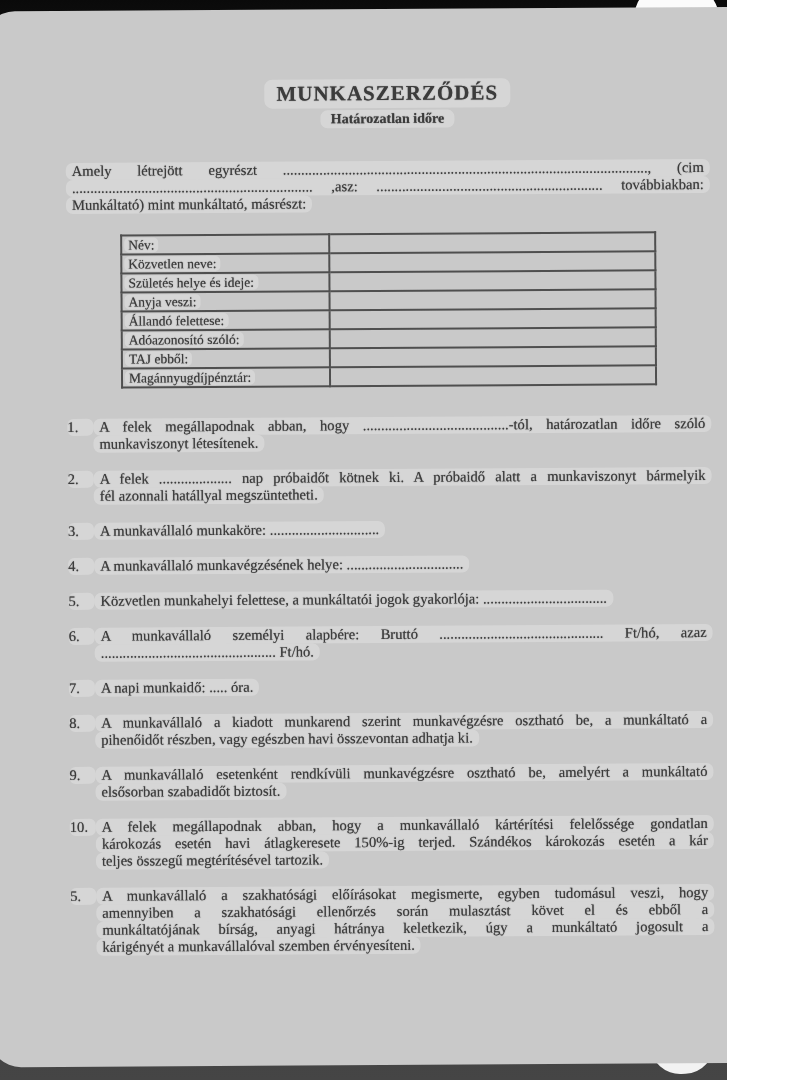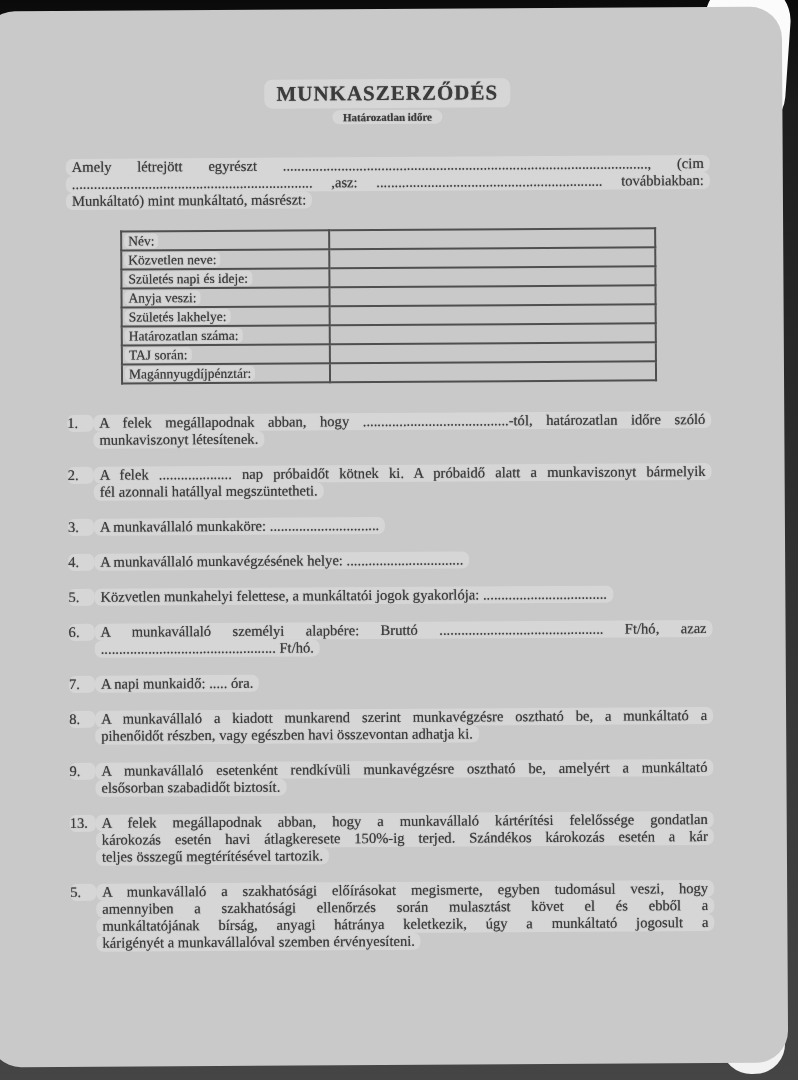--- a/index.html
+++ b/index.html
@@ -9,21 +9,21 @@
     --backdrop-bottom:#454545;
     --table-border:#4f4f4f;
     --hl:rgba(255,255,255,0.25);
   }
   *{margin:0;padding:0;box-sizing:border-box;}
   body{
     width:798px;height:1080px;overflow:hidden;
     font-family:"Liberation Serif","DejaVu Serif",serif;
   }
   .stage{
-    position:relative;width:798px;height:1080px;overflow:hidden;
+    position:relative;width:727px;height:1080px;overflow:hidden;
     background:linear-gradient(180deg,var(--backdrop-top) 0%,#1d1d1d 10%,#333333 55%,var(--backdrop-bottom) 100%);
   }
   .curl-tr{
     position:absolute;top:-18px;right:10px;width:86px;height:150px;
     background:#fbfbfb;border-radius:38px;transform:rotate(4deg);
   }
   .curl-br{
     position:absolute;bottom:6px;right:14px;width:64px;height:100px;
     background:#f2f2f2;border-radius:30px;transform:rotate(-3deg);
   }
@@ -35,21 +35,21 @@
     color:var(--ink);
     text-shadow:0 0 1px rgba(70,70,70,0.85);
     font-size:14.6px;
   }
   .title{
     font-size:21px;font-weight:bold;letter-spacing:1px;
     width:fit-content;margin:0 auto;text-align:center;
     background:var(--hl);border-radius:8px;padding:2px 12px;
   }
   .subtitle{
-    font-size:11px;font-weight:bold;
+    font-size:14px;font-weight:bold;
     width:fit-content;margin:2px auto 0 auto;text-align:center;
     background:var(--hl);border-radius:7px;padding:1px 10px;
   }
   .intro{margin-top:33px;}
   .line{
     line-height:15px;padding:1px 6px;border-radius:7px;
     background:var(--hl);
     white-space:normal;
   }
   .jl{text-align:justify;text-align-last:justify;}
@@ -98,37 +98,37 @@
       <tbody>
           <tr>
             <td class="lbl"><span class="hl">Név:</span></td>
             <td class="val"></td>
           </tr>
           <tr>
             <td class="lbl"><span class="hl">Közvetlen neve:</span></td>
             <td class="val"></td>
           </tr>
           <tr>
-            <td class="lbl"><span class="hl">Születés napi és ideje:</span></td>
+            <td class="lbl"><span class="hl">Születés helye és ideje:</span></td>
             <td class="val"></td>
           </tr>
           <tr>
             <td class="lbl"><span class="hl">Anyja veszi:</span></td>
             <td class="val"></td>
           </tr>
           <tr>
-            <td class="lbl"><span class="hl">Születés lakhelye:</span></td>
-            <td class="val"></td>
-          </tr>
-          <tr>
-            <td class="lbl"><span class="hl">Határozatlan száma:</span></td>
-            <td class="val"></td>
-          </tr>
-          <tr>
-            <td class="lbl"><span class="hl">TAJ során:</span></td>
+            <td class="lbl"><span class="hl">Állandó felettese:</span></td>
+            <td class="val"></td>
+          </tr>
+          <tr>
+            <td class="lbl"><span class="hl">Adóazonosító szóló:</span></td>
+            <td class="val"></td>
+          </tr>
+          <tr>
+            <td class="lbl"><span class="hl">TAJ ebből:</span></td>
             <td class="val"></td>
           </tr>
           <tr>
             <td class="lbl"><span class="hl">Magánnyugdíjpénztár:</span></td>
             <td class="val"></td>
           </tr>
         </tbody>
     </table>
 
     <div class="clauses">
@@ -185,21 +185,21 @@
           </div>
         </div>
         <div class="clause">
           <span class="num">9.</span>
           <div class="body">
             <div class="line jl">A munkavállaló esetenként rendkívüli munkavégzésre osztható be, amelyért a munkáltató</div>
             <div class="line ll">elsősorban szabadidőt biztosít.</div>
           </div>
         </div>
         <div class="clause">
-          <span class="num">13.</span>
+          <span class="num">10.</span>
           <div class="body">
             <div class="line jl">A felek megállapodnak abban, hogy a munkavállaló kártérítési felelőssége gondatlan</div>
             <div class="line jl">károkozás esetén havi átlagkeresete 150%-ig terjed. Szándékos károkozás esetén a kár</div>
             <div class="line ll">teljes összegű megtérítésével tartozik.</div>
           </div>
         </div>
         <div class="clause">
           <span class="num">5.</span>
           <div class="body">
             <div class="line jl">A munkavállaló a szakhatósági előírásokat megismerte, egyben tudomásul veszi, hogy</div>

